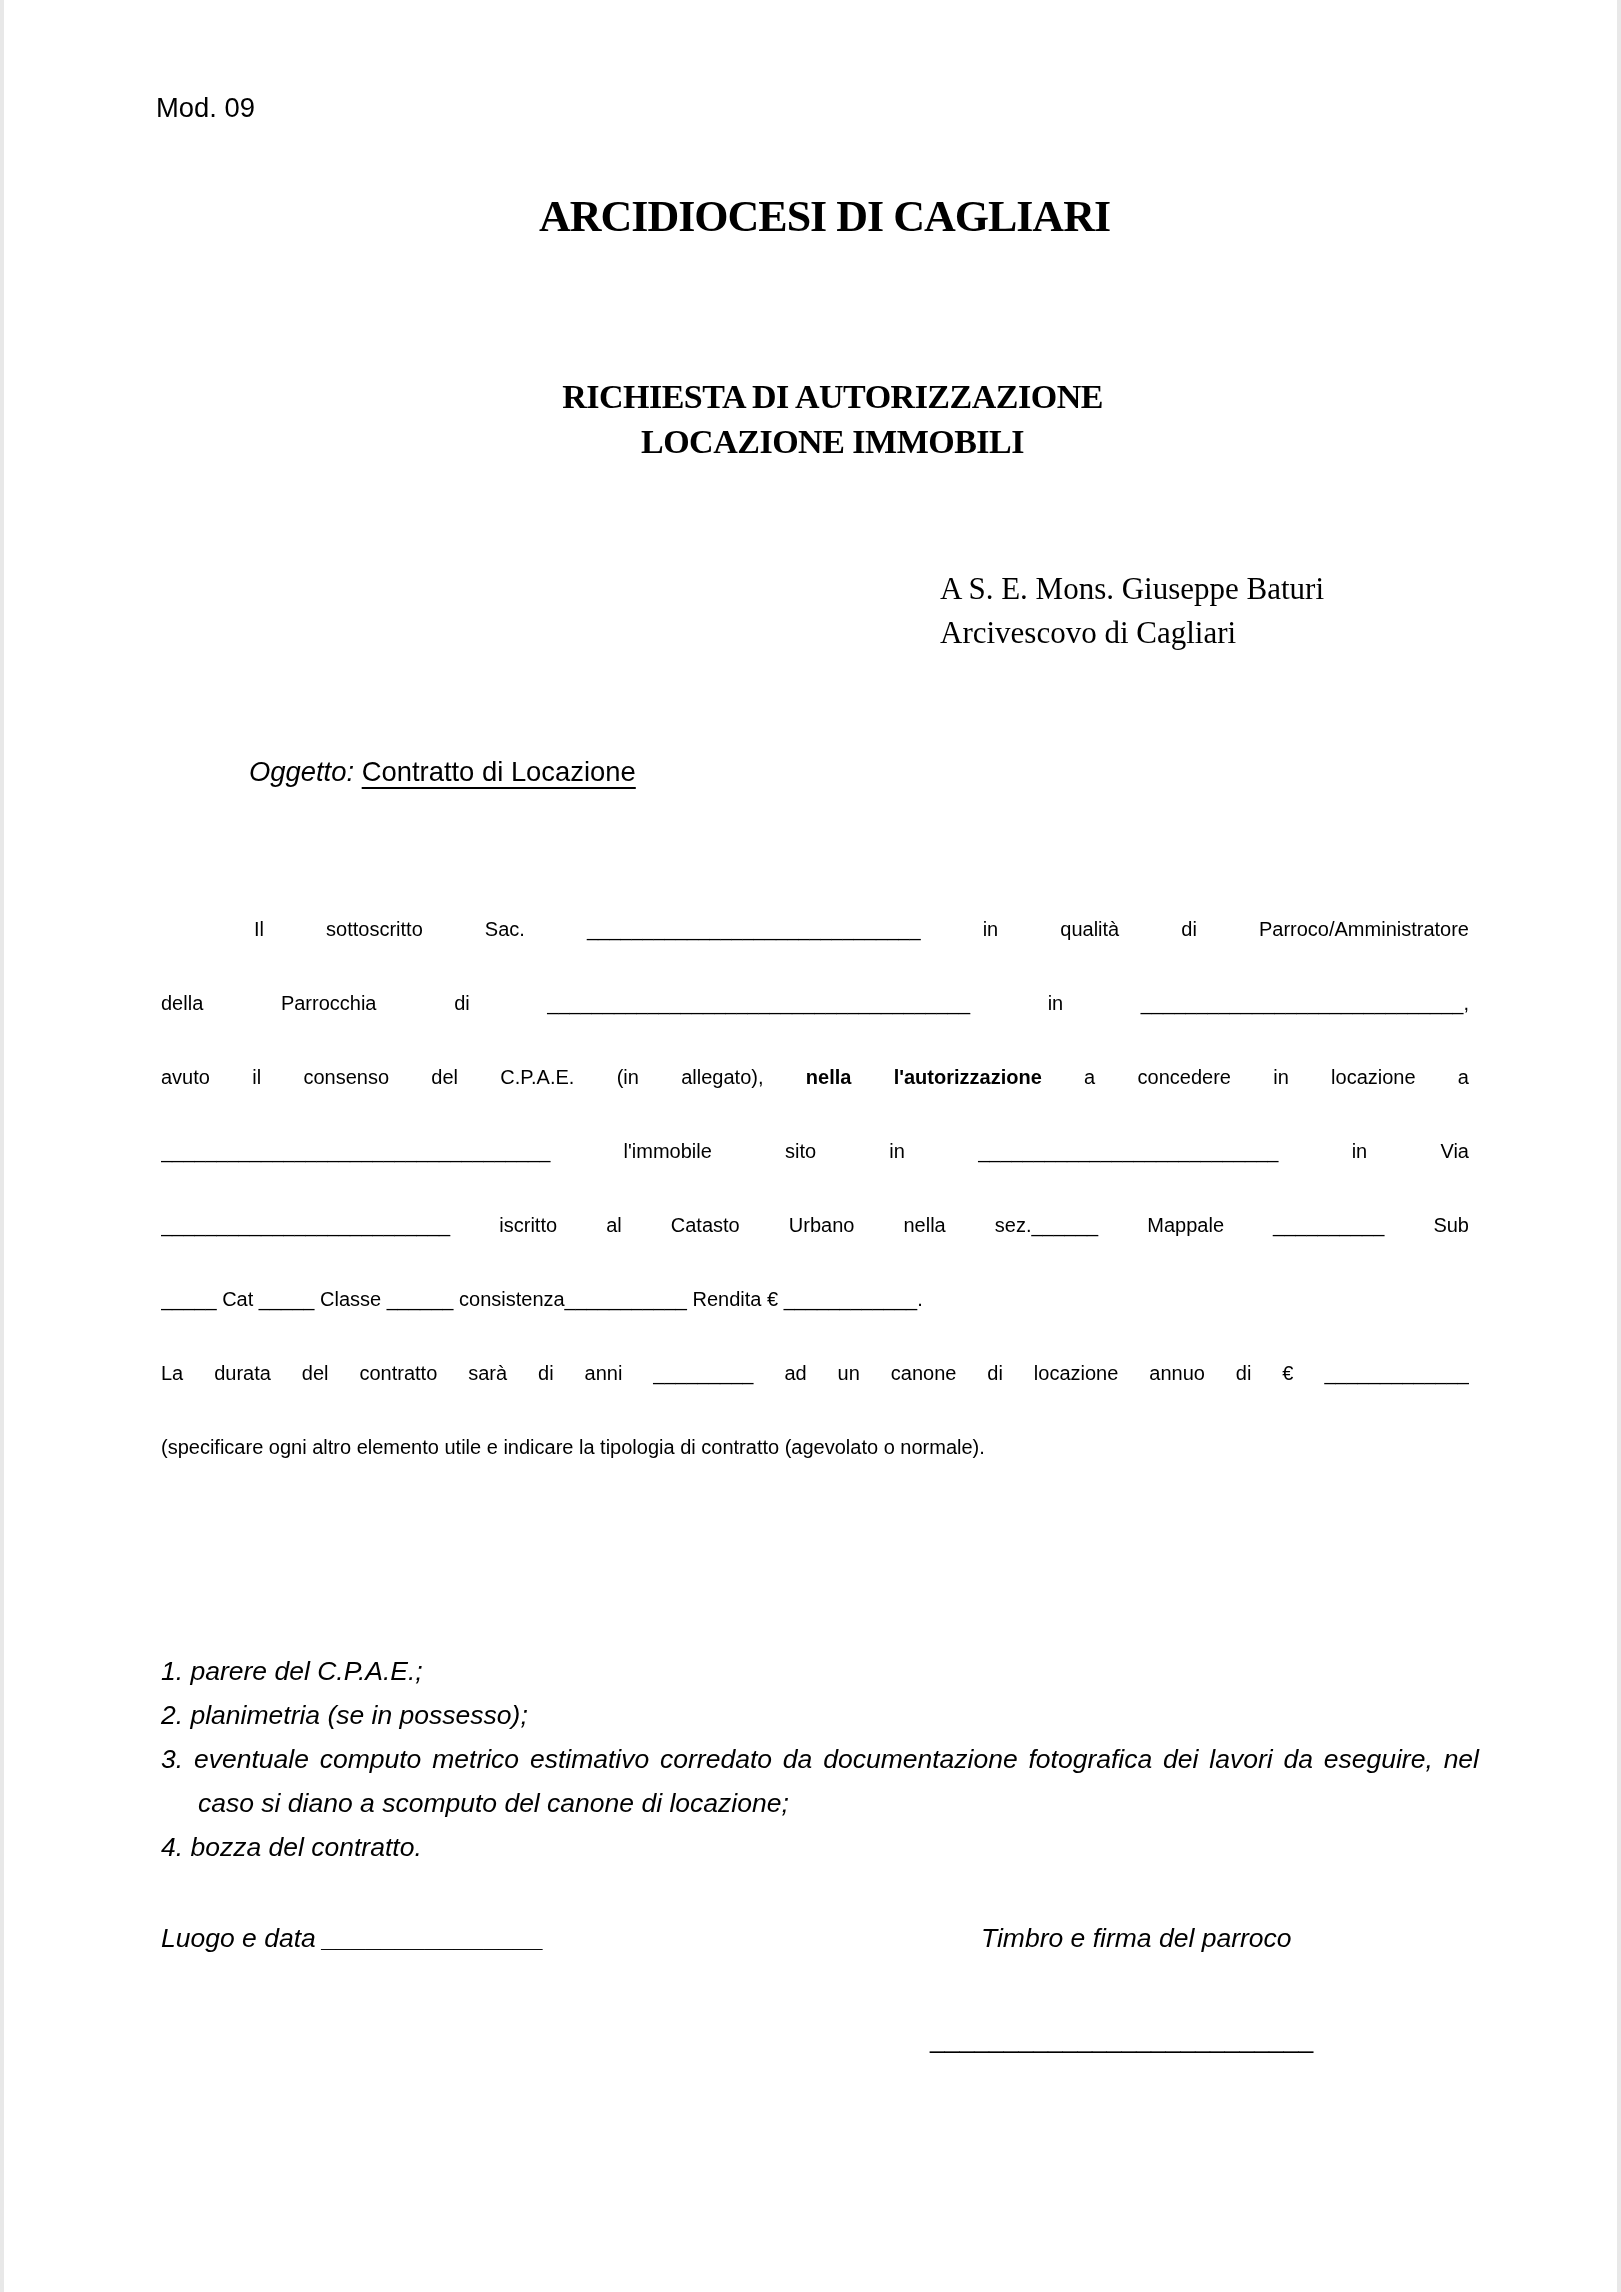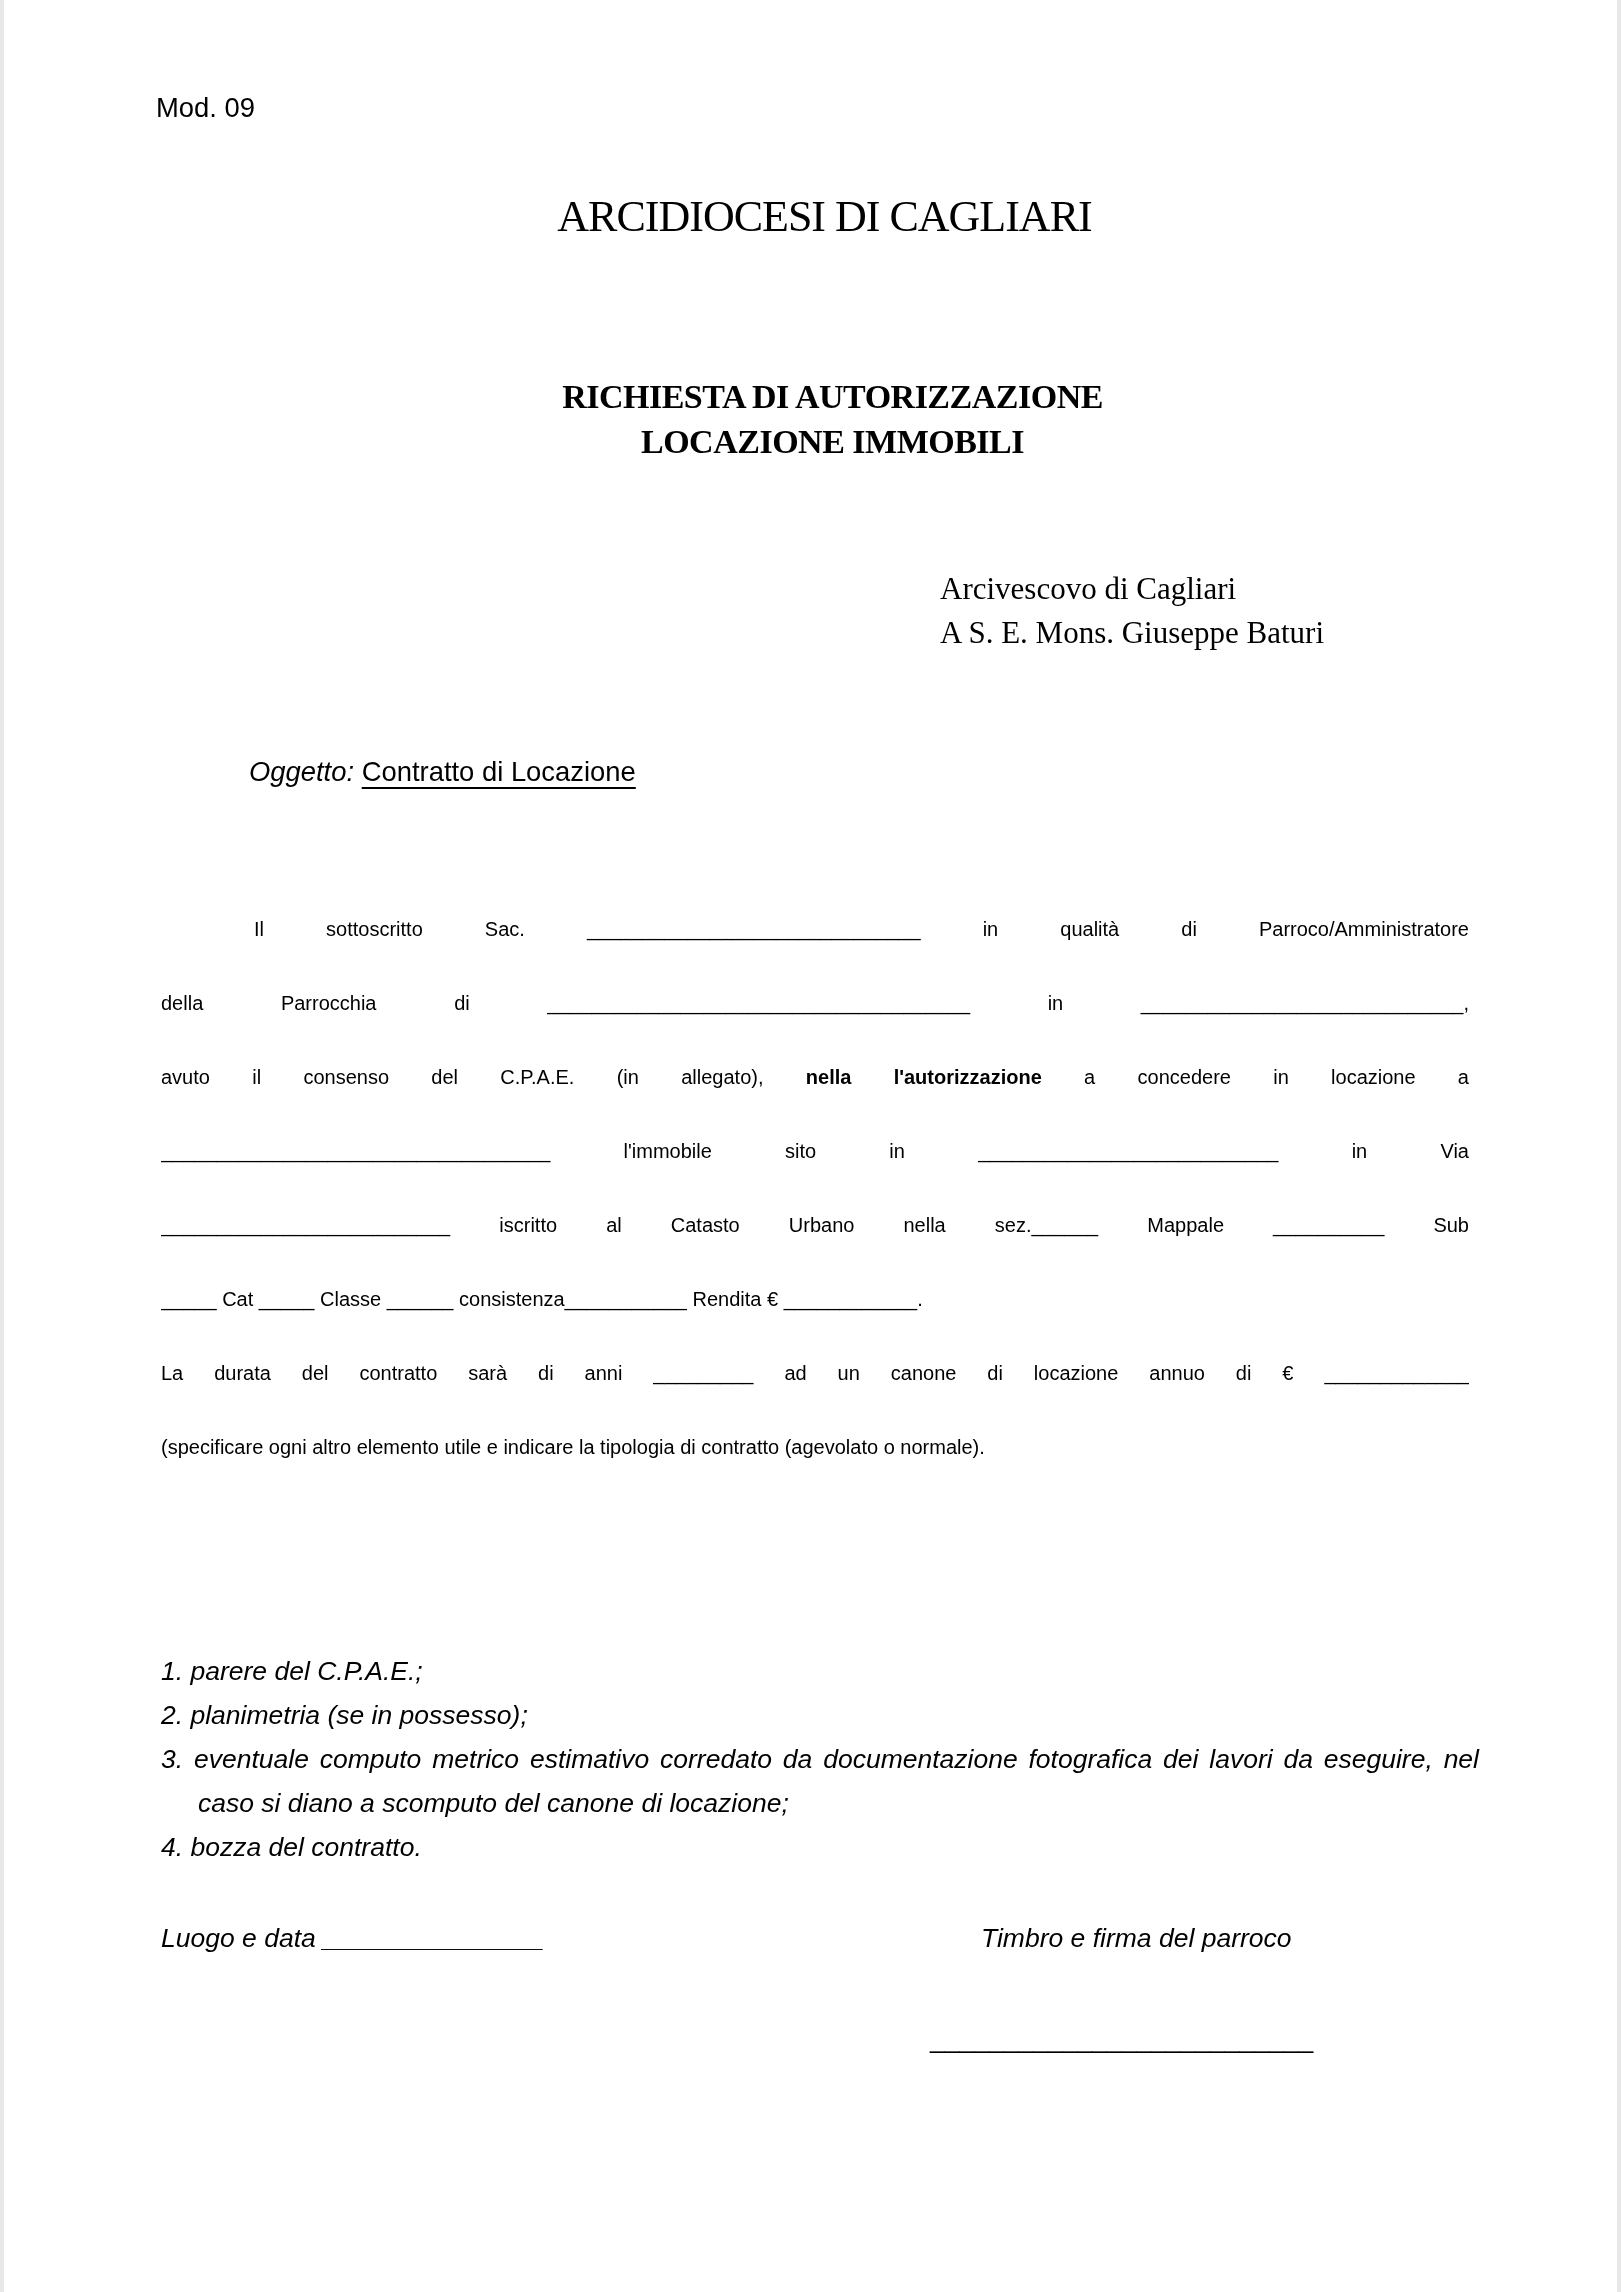--- a/index.html
+++ b/index.html
@@ -20,21 +20,21 @@
     font-size: 27.4px;
     line-height: 33px;
   }
   .doc-title {
     position: absolute;
     left: 0;
     right: 0;
     top: 192px;
     text-align: center;
     font-family: "Liberation Serif", serif;
-    font-weight: normal;
+    font-weight: bold;
     font-size: 44px;
     line-height: 49px;
     letter-spacing: -1px;
     margin-left: 28px;
   }
   .doc-subtitle {
     position: absolute;
     left: 0;
     right: 0;
     top: 374px;
@@ -126,22 +126,22 @@
   <div class="mod-label">Mod. 09</div>
 
   <div class="doc-title">ARCIDIOCESI DI CAGLIARI</div>
 
   <div class="doc-subtitle">
     <div>RICHIESTA DI AUTORIZZAZIONE</div>
     <div>LOCAZIONE IMMOBILI</div>
   </div>
 
   <div class="addressee">
+    <div>A S. E. Mons. Giuseppe Baturi</div>
     <div>Arcivescovo di Cagliari</div>
-    <div>A S. E. Mons. Giuseppe Baturi</div>
   </div>
 
   <div class="subject-line">
     <span class="subject-label">Oggetto: </span><span class="subject-value">Contratto di Locazione</span>
   </div>
 
   <div class="body-block">
     <div class="bline indent">Il sottoscritto Sac. ______________________________ in qualità di Parroco/Amministratore</div>
     <div class="bline">della Parrocchia di ______________________________________ in _____________________________,</div>
     <div class="bline"><span>avuto il consenso del C.P.A.E. (in allegato), </span><b>nella l'autorizzazione</b><span> a concedere in locazione a</span></div>

